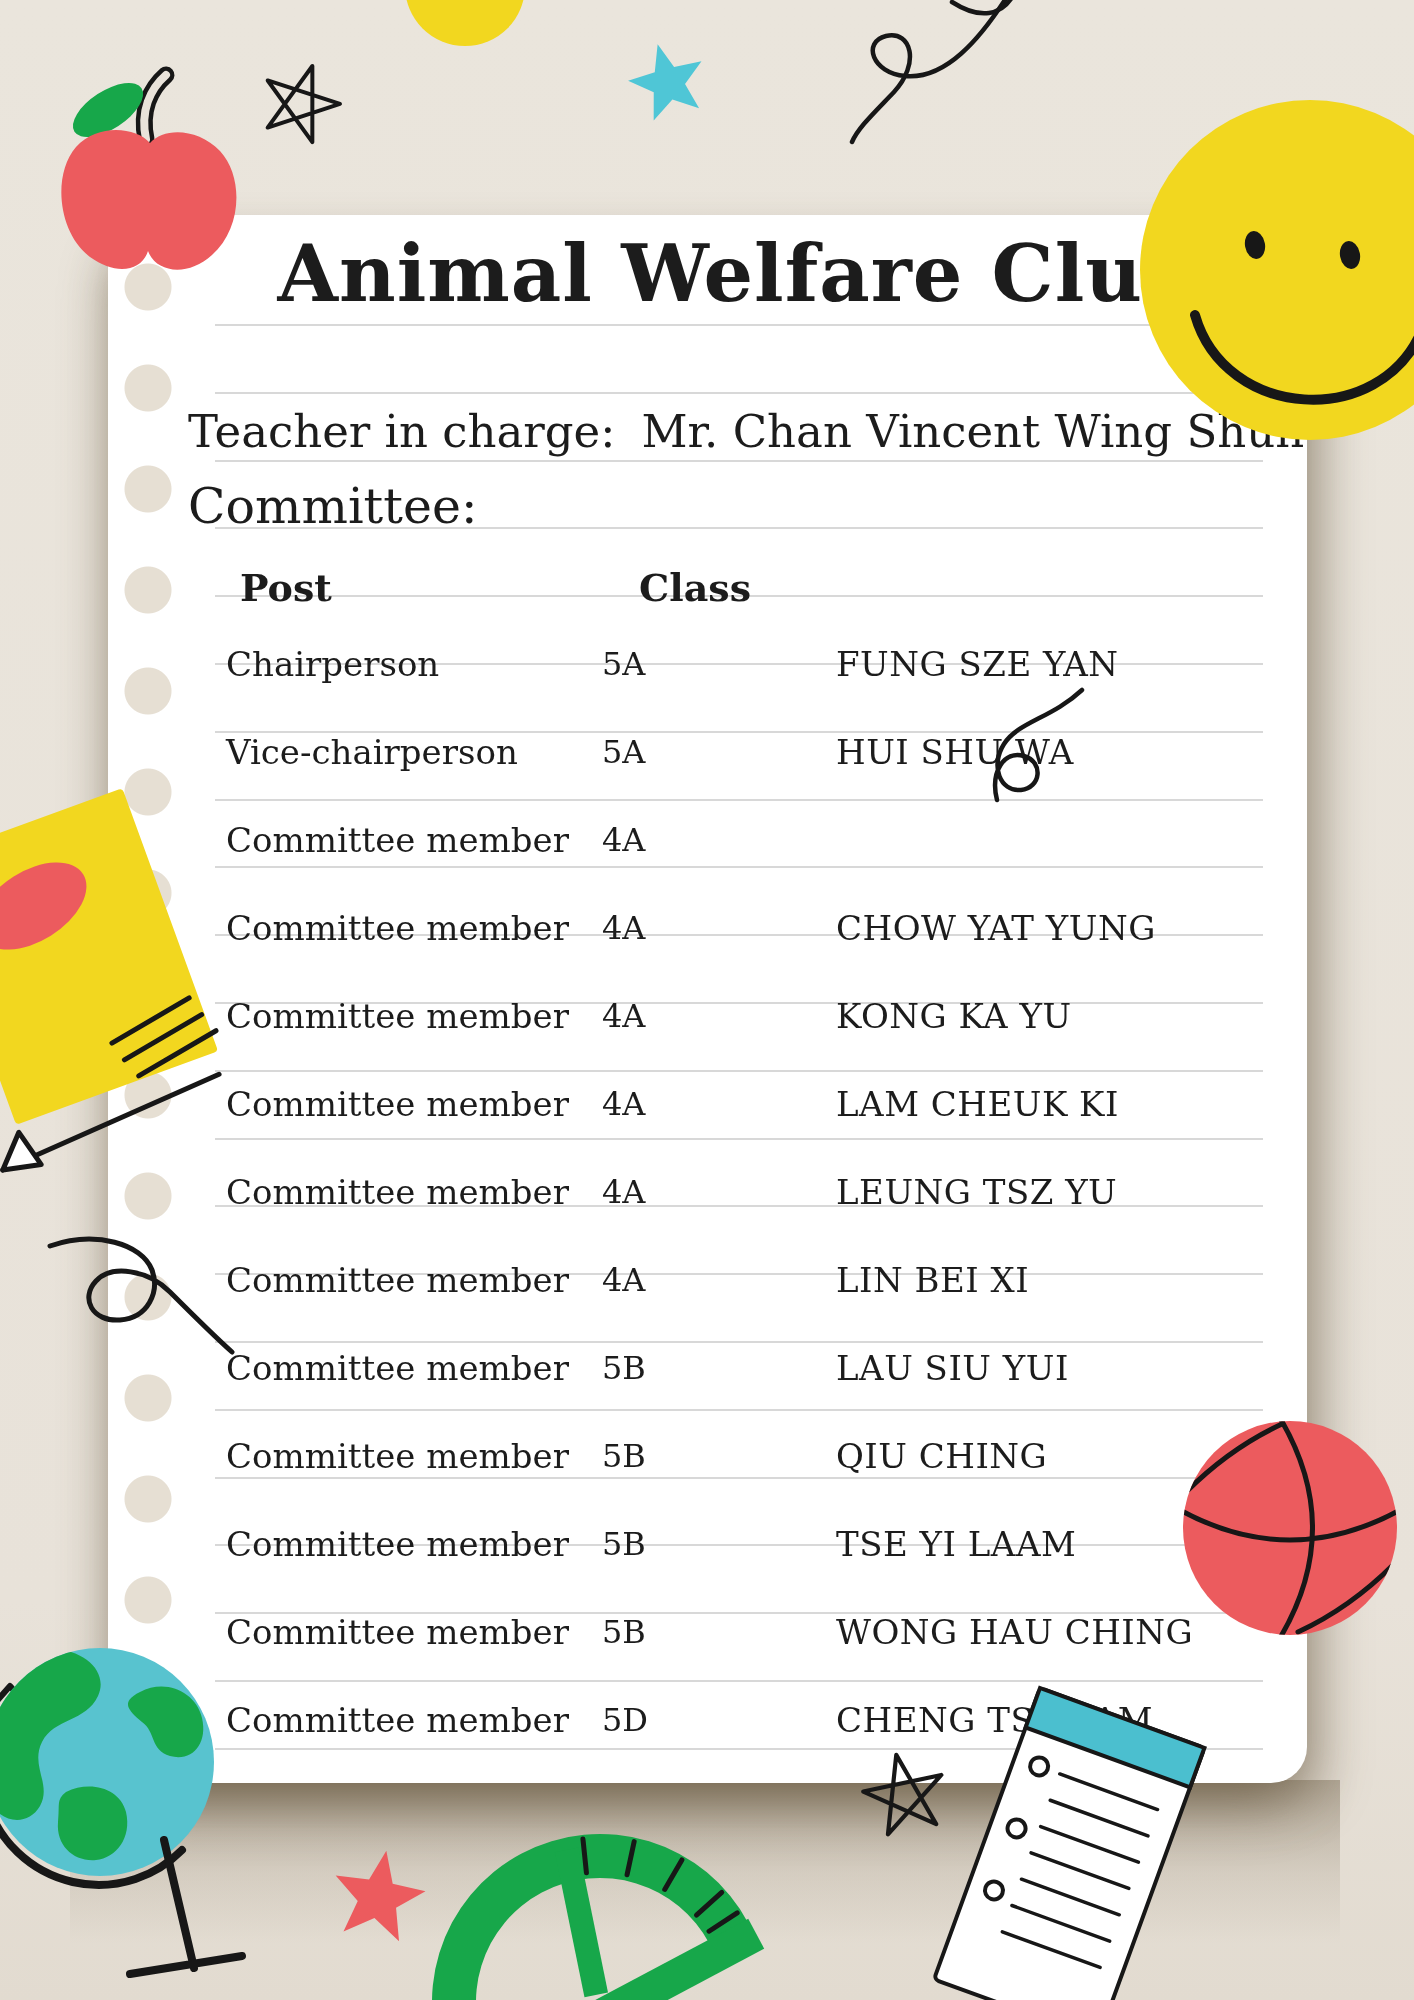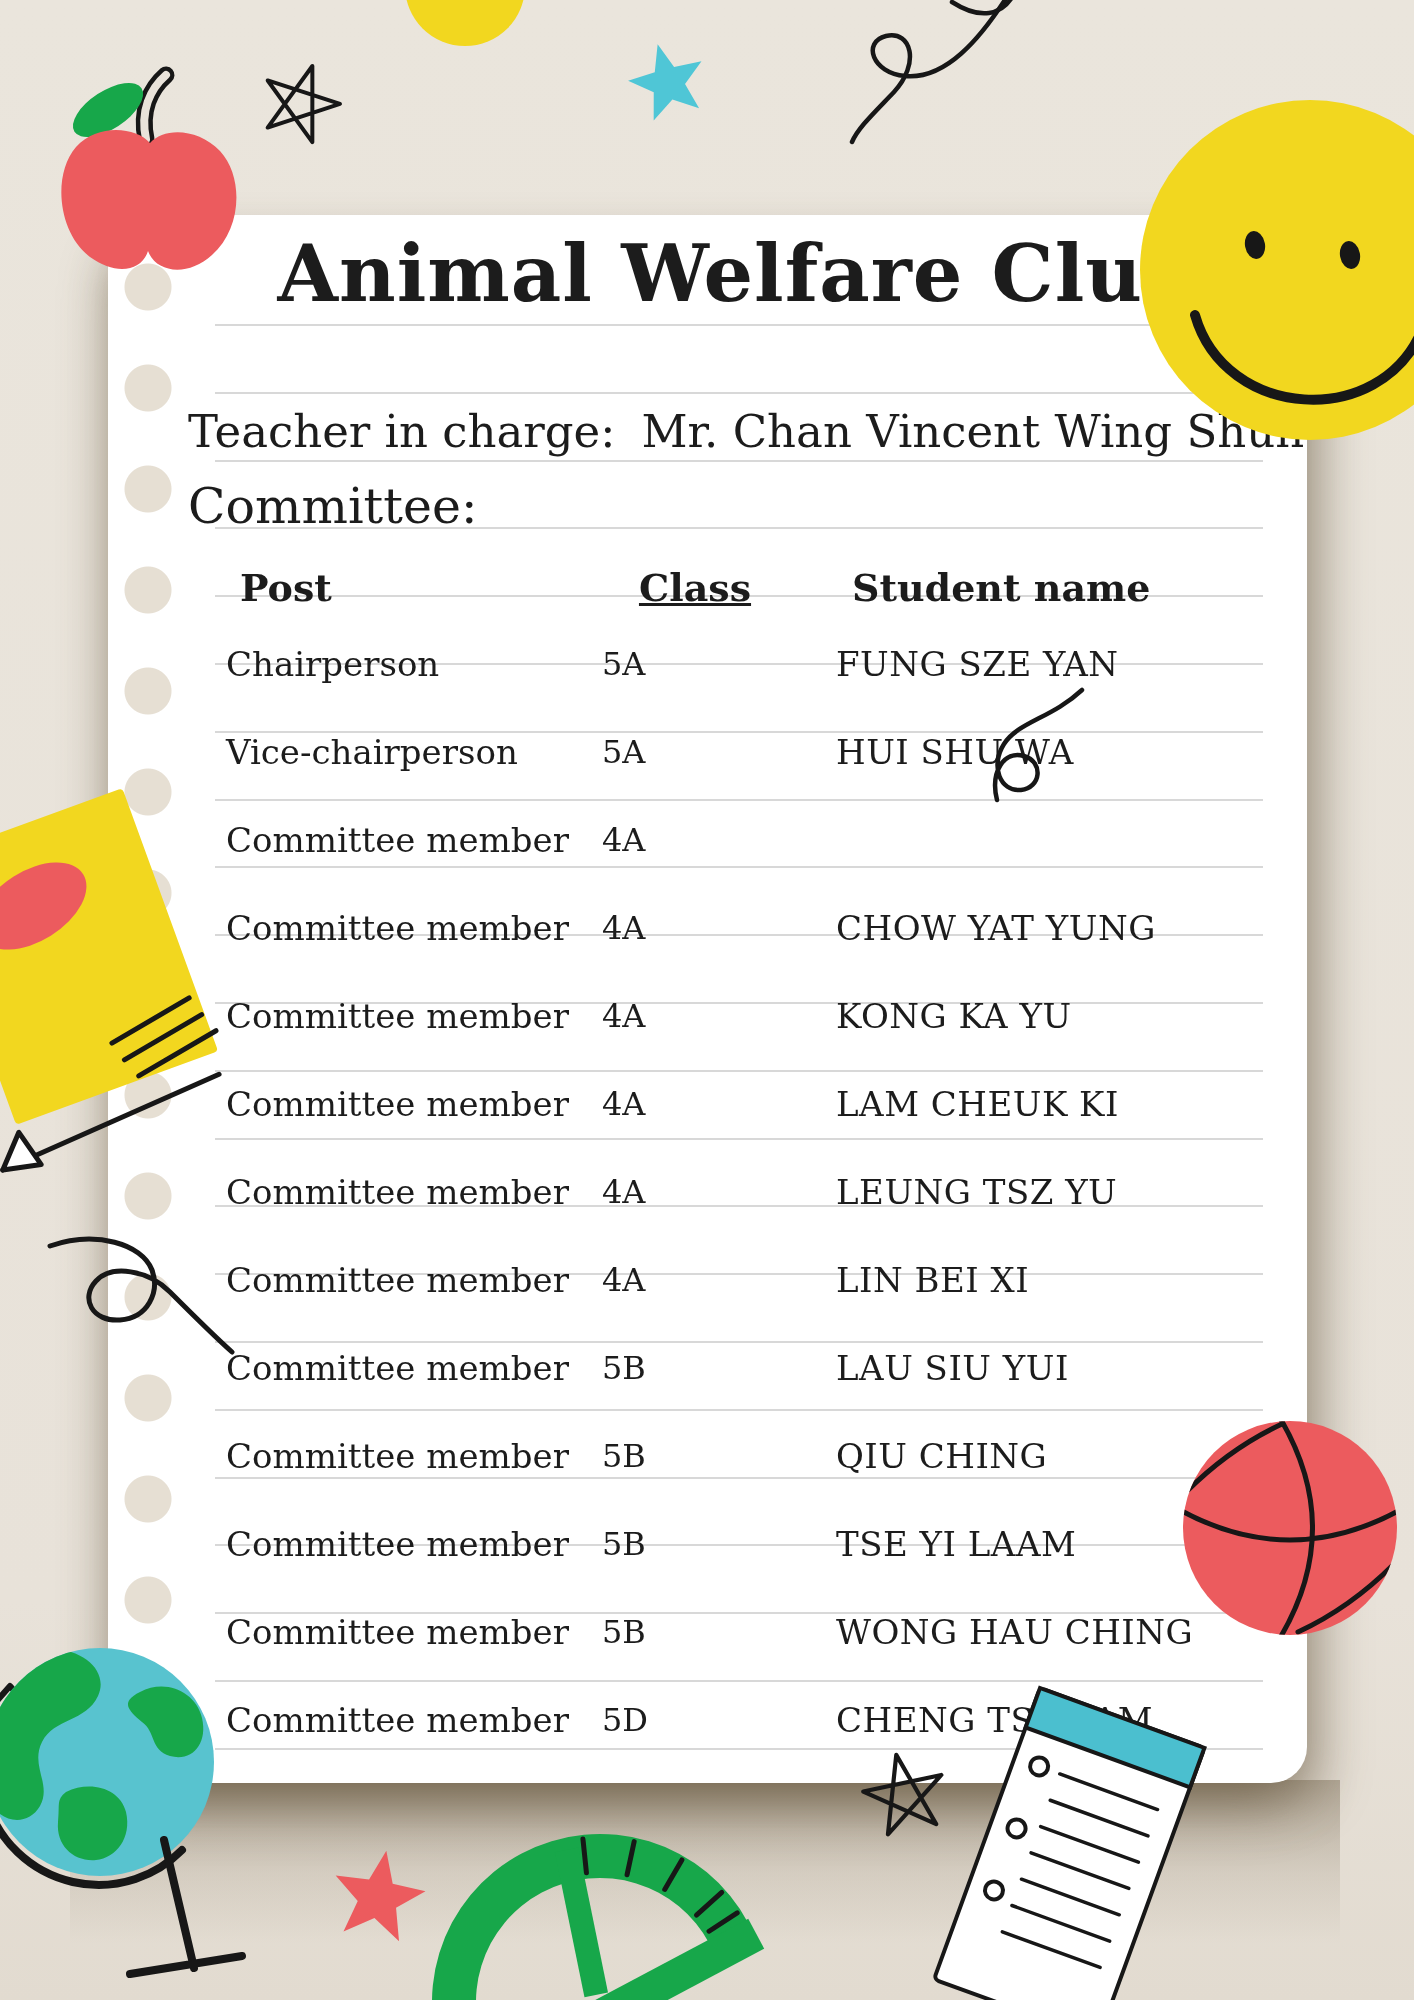--- a/index.html
+++ b/index.html
@@ -24,21 +24,21 @@
   .punch-holes{position:absolute;left:16px;top:46px;width:48px;height:1520px;
         background-image:radial-gradient(circle at 24px 26px,var(--hole) 23px,rgba(0,0,0,0) 24px);
         background-size:48px 101px;background-repeat:repeat-y;}
   .page-title{position:absolute;left:100px;top:18px;width:1060px;text-align:center;
         font-size:78px;font-weight:700;letter-spacing:1px;line-height:1.04;white-space:nowrap;}
   .teacher-line{position:absolute;left:80px;top:190px;font-size:45px;white-space:nowrap;}
   .teacher-line .name{margin-left:26px;}
   .committee-heading{position:absolute;left:80px;top:263px;font-size:49px;}
   .header-row{position:absolute;left:0;top:347px;width:100%;height:52px;font-weight:700;font-size:38px;line-height:52px;}
   .header-row .h-post{position:absolute;left:132px;}
-  .header-row .h-class{position:absolute;left:512px;width:150px;text-align:center;text-decoration:underline;}
+  .header-row .h-class{position:absolute;left:512px;width:150px;text-align:center;}
   .header-row .h-name{position:absolute;left:744px;}
   .table-body{position:absolute;left:0;top:405px;width:100%;}
   .row{position:relative;height:88px;font-size:34px;}
   .cell-post{position:absolute;left:118px;top:50%;transform:translateY(-50%);}
   .cell-class{position:absolute;left:494px;width:150px;text-align:left;top:50%;transform:translateY(-50%);font-size:32px;}
   .cell-name{position:absolute;left:728px;top:50%;transform:translateY(-50%);letter-spacing:.5px;white-space:nowrap;}
   svg.decor{position:absolute;left:0;top:0;pointer-events:none;}
   .stroke-ink{stroke:var(--doodle);fill:none;stroke-linecap:round;stroke-linejoin:round;}
   .fill-red{fill:var(--red);} .fill-yellow{fill:var(--yellow);} .fill-teal{fill:var(--teal);}
   .fill-green{fill:var(--green);} .fill-globe{fill:var(--globe-blue);} .fill-pad{fill:var(--notepad-teal);}
@@ -59,21 +59,20 @@
 
     <div class="teacher-line">
       <span class="label">Teacher in charge:</span><span class="name">Mr. Chan Vincent Wing Shun</span>
     </div>
 
     <div class="committee-heading">Committee:</div>
 
     <div class="header-row">
       <span class="h-post">Post</span>
       <span class="h-class">Class</span>
-      <span class="h-name">Student name</span>
     </div>
 
     <div class="table-body">
       <div class="row">
         <span class="cell-post">Chairperson</span>
         <span class="cell-class">5A</span>
         <span class="cell-name">FUNG SZE YAN</span>
       </div>
 
       <div class="row">

